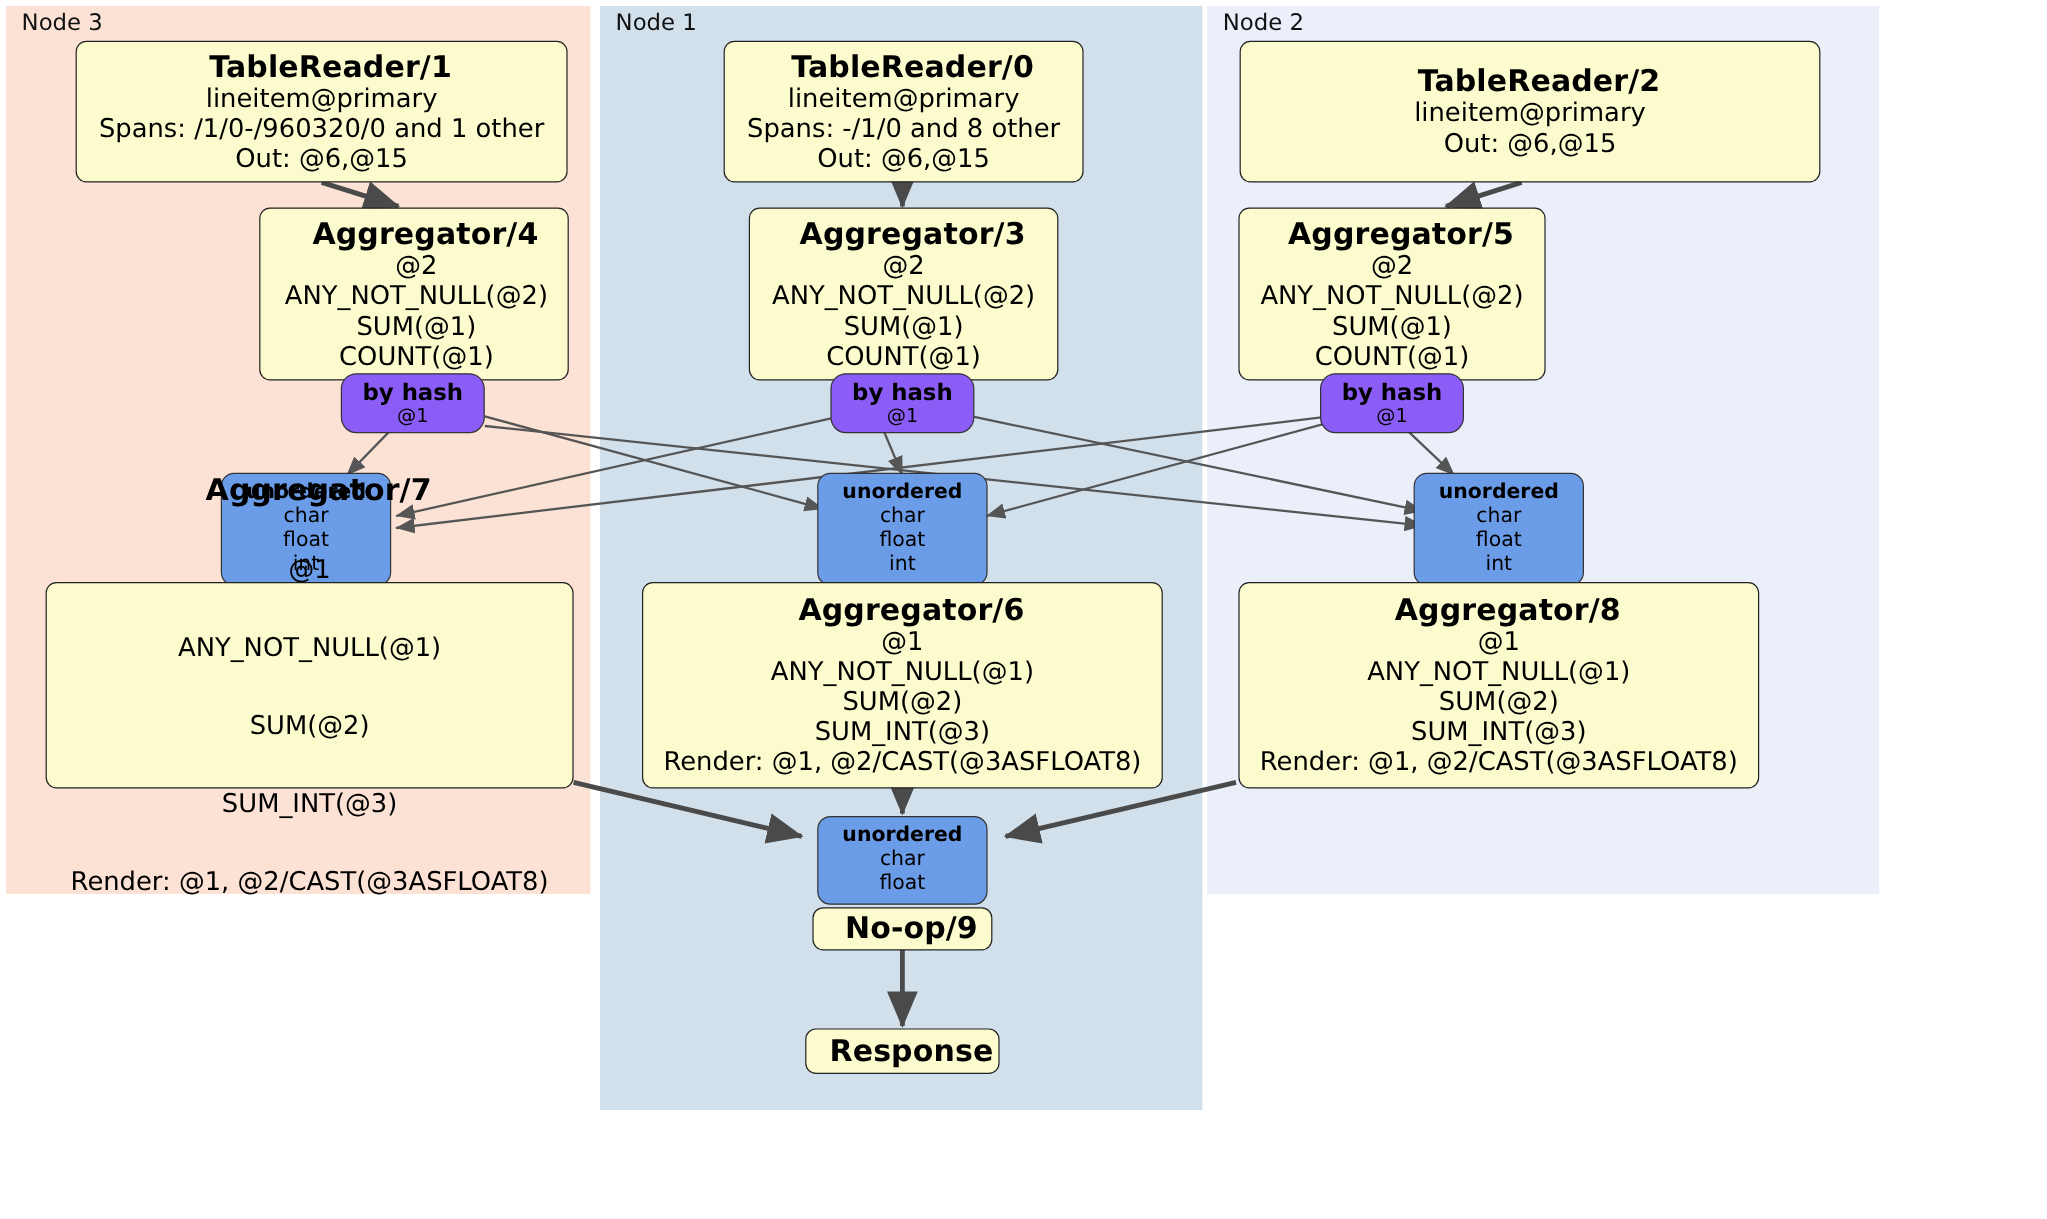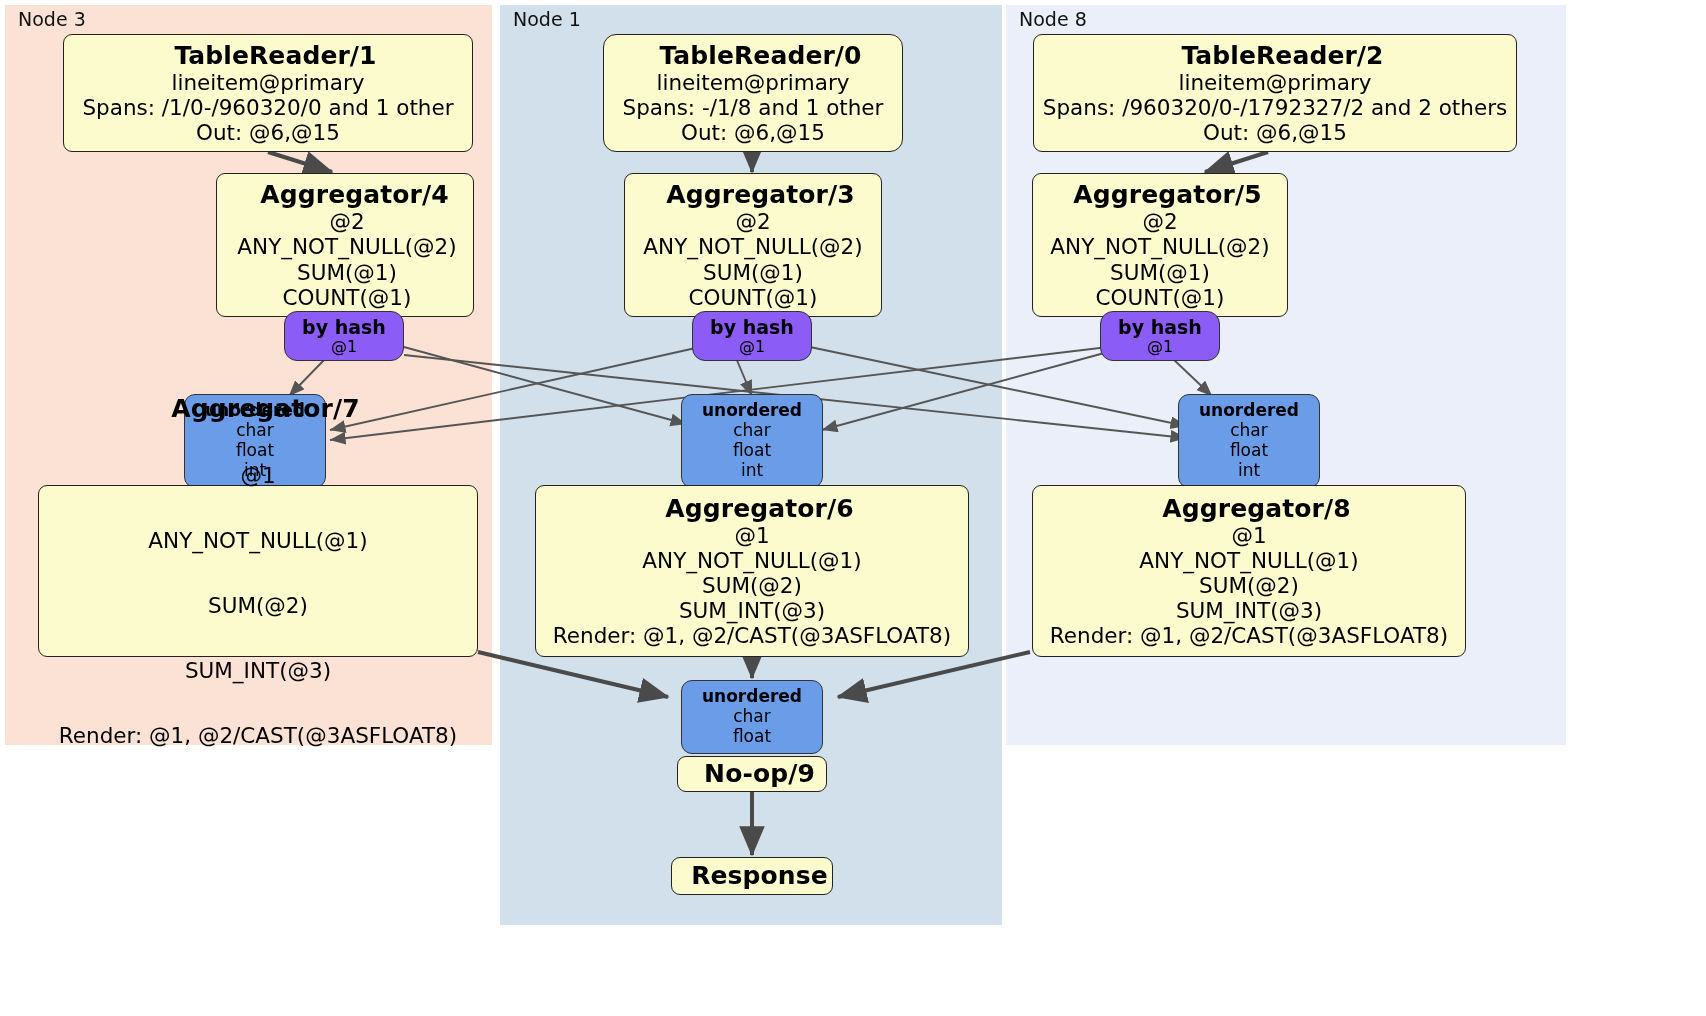--- a/index.html
+++ b/index.html
@@ -52,21 +52,21 @@
 <body>
 
 <div id="stage">
 
   <div class="panel" style="left:5px;top:5px;width:487px;height:740px;background:#fbe2d5;"></div>
   <div class="panel" style="left:500px;top:5px;width:502px;height:920px;background:#d2e0ec;"></div>
   <div class="panel" style="left:1006px;top:5px;width:560px;height:740px;background:#eaeffa;"></div>
 
   <div class="panel-label" style="left:18px;top:8px;">Node 3</div>
   <div class="panel-label" style="left:513px;top:8px;">Node 1</div>
-  <div class="panel-label" style="left:1019px;top:8px;">Node 8</div>
+  <div class="panel-label" style="left:1019px;top:8px;">Node 2</div>
 
   <svg id="edges" viewBox="0 0 1706 1016">
     <defs>
       <marker id="ah" markerWidth="9" markerHeight="9" refX="7.2" refY="3.2" orient="auto" markerUnits="strokeWidth">
         <path d="M0,0 L7.6,3.2 L0,6.4 z" fill="#4a4a4a"></path>
       </marker>
       <marker id="ahs" markerWidth="10" markerHeight="10" refX="8.2" refY="3.4" orient="auto" markerUnits="strokeWidth">
         <path d="M0,0 L8.4,3.4 L0,6.8 z" fill="#555"></path>
       </marker>
     </defs>
@@ -128,24 +128,24 @@
 
   <div class="box proc" style="left:38px;top:485px;width:440px;height:172px;gap:40px;">
     <div class="title">Aggregator/7</div>
     <div class="line">@1</div>
     <div class="line">ANY_NOT_NULL(@1)</div>
     <div class="line">SUM(@2)</div>
     <div class="line">SUM_INT(@3)</div>
     <div class="line">Render: @1, @2/CAST(@3ASFLOAT8)</div>
   </div>
 
-  <div class="box proc" style="left:603px;top:34px;width:300px;height:118px;border-radius:13px;">
+  <div class="box proc" style="left:603px;top:34px;width:300px;height:118px;">
     <div class="title">TableReader/0</div>
     <div class="line">lineitem@primary</div>
-    <div class="line">Spans: -/1/8 and 1 other</div>
+    <div class="line">Spans: -/1/0 and 8 other</div>
     <div class="line">Out: @6,@15</div>
   </div>
 
   <div class="box proc" style="left:624px;top:173px;width:258px;height:144px;">
     <div class="title">Aggregator/3</div>
     <div class="line">@2</div>
     <div class="line">ANY_NOT_NULL(@2)</div>
     <div class="line">SUM(@1)</div>
     <div class="line">COUNT(@1)</div>
   </div>
@@ -181,21 +181,20 @@
     <div class="title">No-op/9</div>
   </div>
 
   <div class="box proc simple" style="left:671px;top:857px;width:162px;height:38px;">
     <div class="title">Response</div>
   </div>
 
   <div class="box proc" style="left:1033px;top:34px;width:484px;height:118px;">
     <div class="title">TableReader/2</div>
     <div class="line">lineitem@primary</div>
-    <div class="line">Spans: /960320/0-/1792327/2 and 2 others</div>
     <div class="line">Out: @6,@15</div>
   </div>
 
   <div class="box proc" style="left:1032px;top:173px;width:256px;height:144px;">
     <div class="title">Aggregator/5</div>
     <div class="line">@2</div>
     <div class="line">ANY_NOT_NULL(@2)</div>
     <div class="line">SUM(@1)</div>
     <div class="line">COUNT(@1)</div>
   </div>

